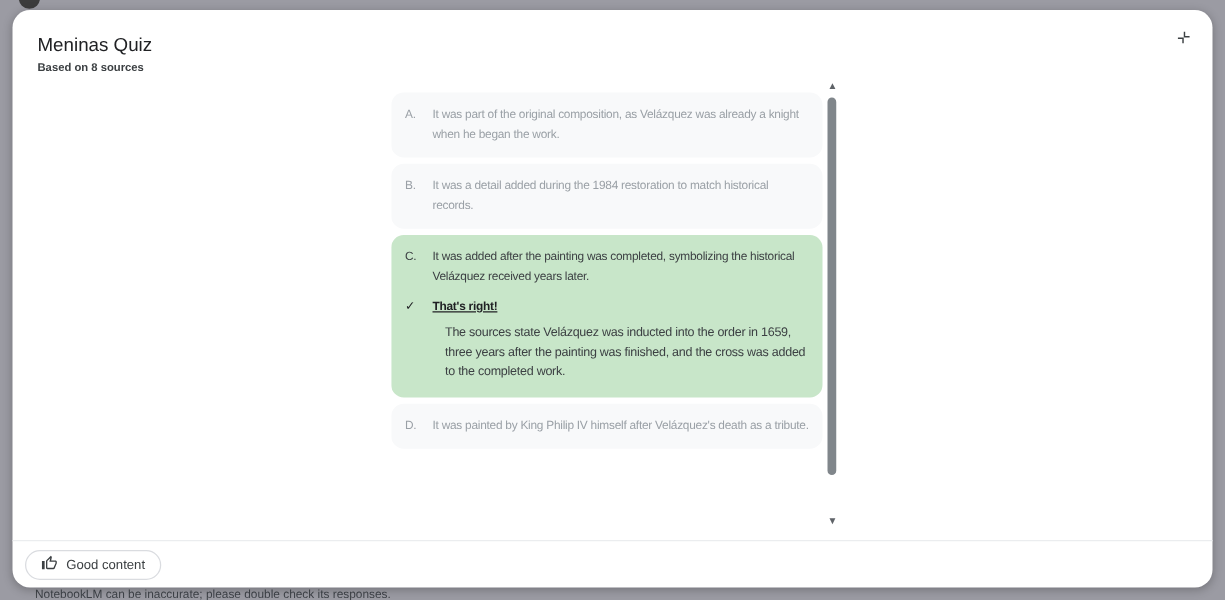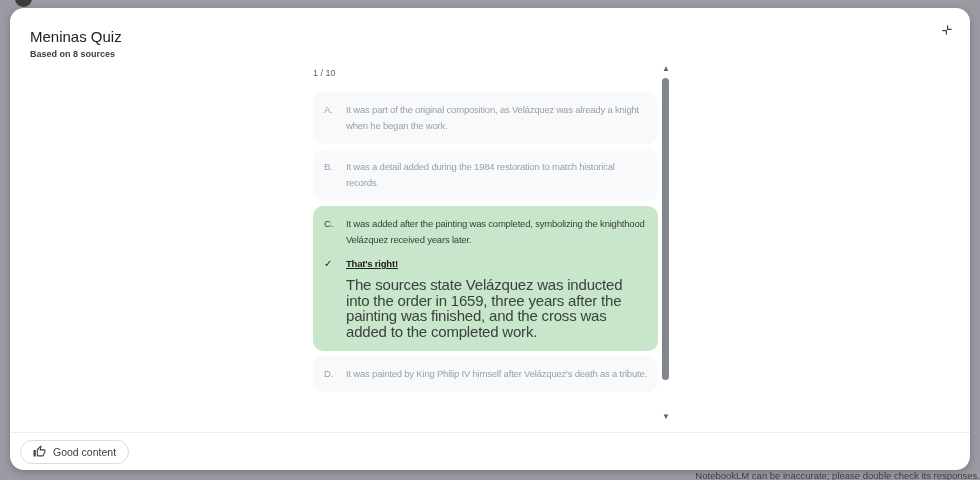--- a/index.html
+++ b/index.html
@@ -48,21 +48,21 @@
     font-size:9.5px; letter-spacing:-0.2px; line-height:16px;
     color:#9aa0a6; cursor:pointer;
   }
   .option .opt-row { display:flex; }
   .option .letter { width:15px; flex:none; margin-right:7px; }
   .option.correct { background:#c8e6c9; color:#3c4043; }
   .feedback-row { display:flex; margin-top:8px; align-items:baseline; }
   .feedback-row .check { width:15px; flex:none; margin-right:7px; font-size:10px; color:#202124; }
   .feedback-title { font-weight:700; font-size:9.5px; color:#202124;text-decoration:underline; }
   .feedback-body {
-    margin:5px 0 2px 22px; font-size:15px; letter-spacing:-0.2px;
+    margin:5px 0 2px 32px; font-size:10px; letter-spacing:-0.2px;
     line-height:15.5px; color:#3c4043;
   }
   .scrollbar {
     position:absolute; left:650px; top:56px; width:12px; height:358px;
   }
   .scroll-arrow {
     position:absolute; left:0; width:12px; height:10px; text-align:center;
     font-size:8px; line-height:10px; color:#5f6368; cursor:pointer;
   }
   .scroll-arrow.up { top:0; }
@@ -78,22 +78,22 @@
   .footer { position:absolute; left:10px; top:432px; display:flex; gap:4px; }
   .pill-btn {
     height:24px; display:inline-flex; align-items:center; gap:7px;
     padding:0 12px; background:#fff; border:1px solid #dadce0;
     border-radius:12.5px; font-family:"Liberation Sans", sans-serif;
     font-size:10.5px; color:#3c4043; cursor:pointer;
   }
   .pill-btn svg { width:13px; height:13px; fill:#3c4043; }
   .thumb-down svg { transform:scale(-1,-1); }
   .disclaimer {
-    position:absolute; left:0; right:0; top:470px; text-align:right;
-    font-size:9.5px; color:#3f4349; z-index:0;
+    position:absolute; left:0; right:0; top:470px; text-align:left;
+    font-size:9.5px; color:#3f4349; z-index:0;padding-left:28px;
   }
   .collapse-btn svg { width:14px; height:14px; stroke:#3c4043; stroke-width:2; fill:none; }
 </style>
 </head>
 <body>
 
 <div class="peek-circle"></div>
 <div class="disclaimer">NotebookLM can be inaccurate; please double check its responses.</div>
 
 <div class="card">
@@ -104,42 +104,41 @@
   <button class="collapse-btn">
     <span>
       <svg viewBox="0 0 24 24">
           <path d="M13 4v7h7"></path>
           <path d="M11 20v-7H4"></path>
         </svg>
     </span>
   </button>
 
   <div class="quiz-viewport">
-    <div class="progress">1 / 10</div>
 
     <div class="options">
 
       <div class="option">
         <div class="opt-row">
           <span class="letter">A.</span>
           <span class="opt-text">It was part of the original composition, as Velázquez was already a knight when he began the work.</span>
         </div>
       </div>
 
       <div class="option">
         <div class="opt-row">
           <span class="letter">B.</span>
           <span class="opt-text">It was a detail added during the 1984 restoration to match historical records.</span>
         </div>
       </div>
 
       <div class="option correct">
         <div class="opt-row">
           <span class="letter">C.</span>
-          <span class="opt-text">It was added after the painting was completed, symbolizing the knighthood Velázquez received years later.</span>
+          <span class="opt-text">It was added after the painting was completed, symbolizing the historical Velázquez received years later.</span>
         </div>
         <div class="feedback-row">
           <span class="check">✓</span>
           <span class="feedback-title">That's right!</span>
         </div>
         <div class="feedback-body">The sources state Velázquez was inducted into the order in 1659, three years after the painting was finished, and the cross was added to the completed work.</div>
       </div>
 
       <div class="option">
         <div class="opt-row">

